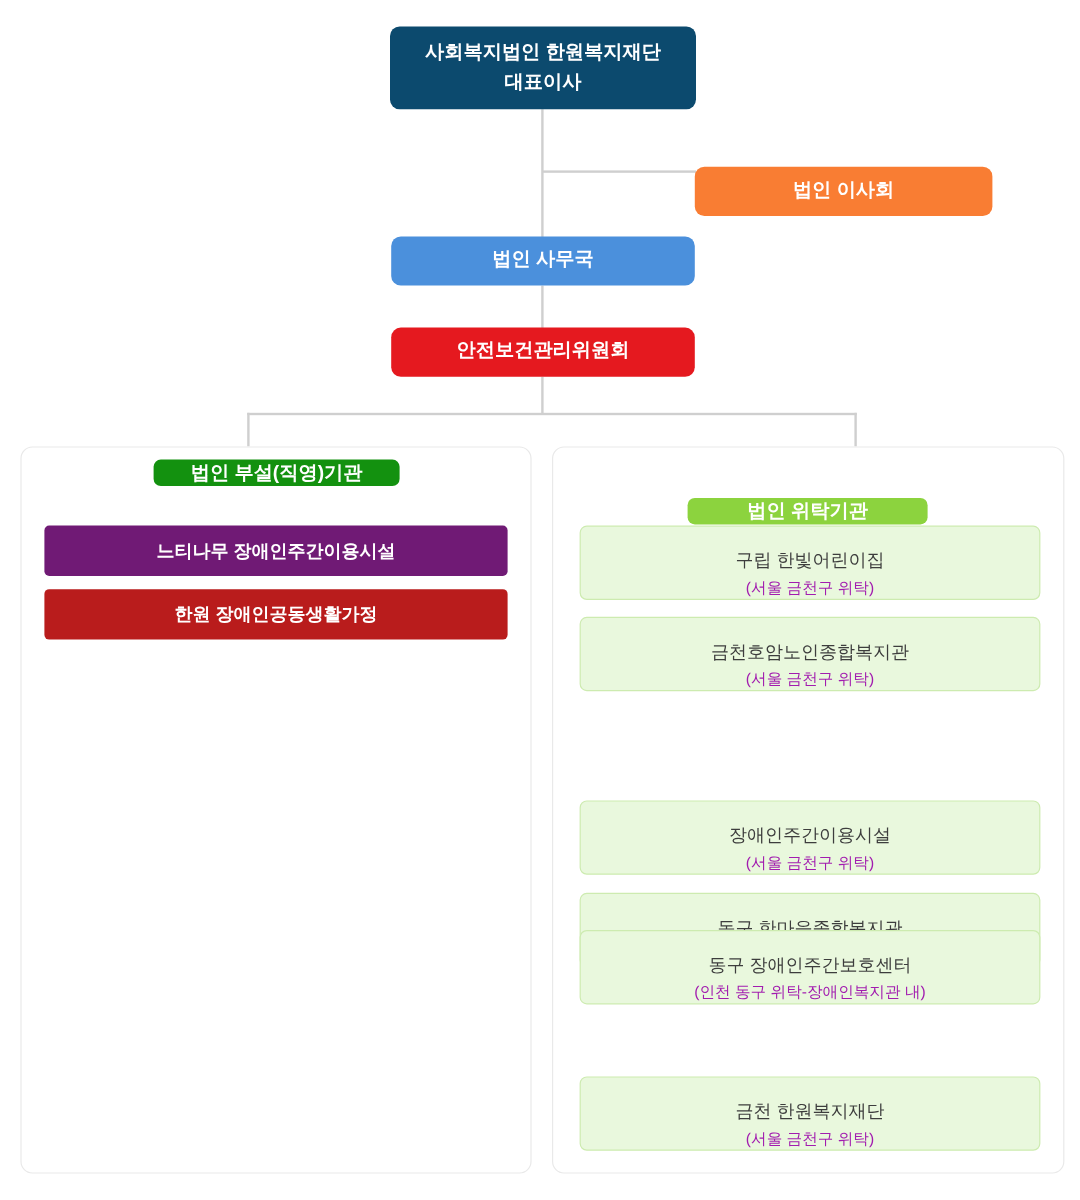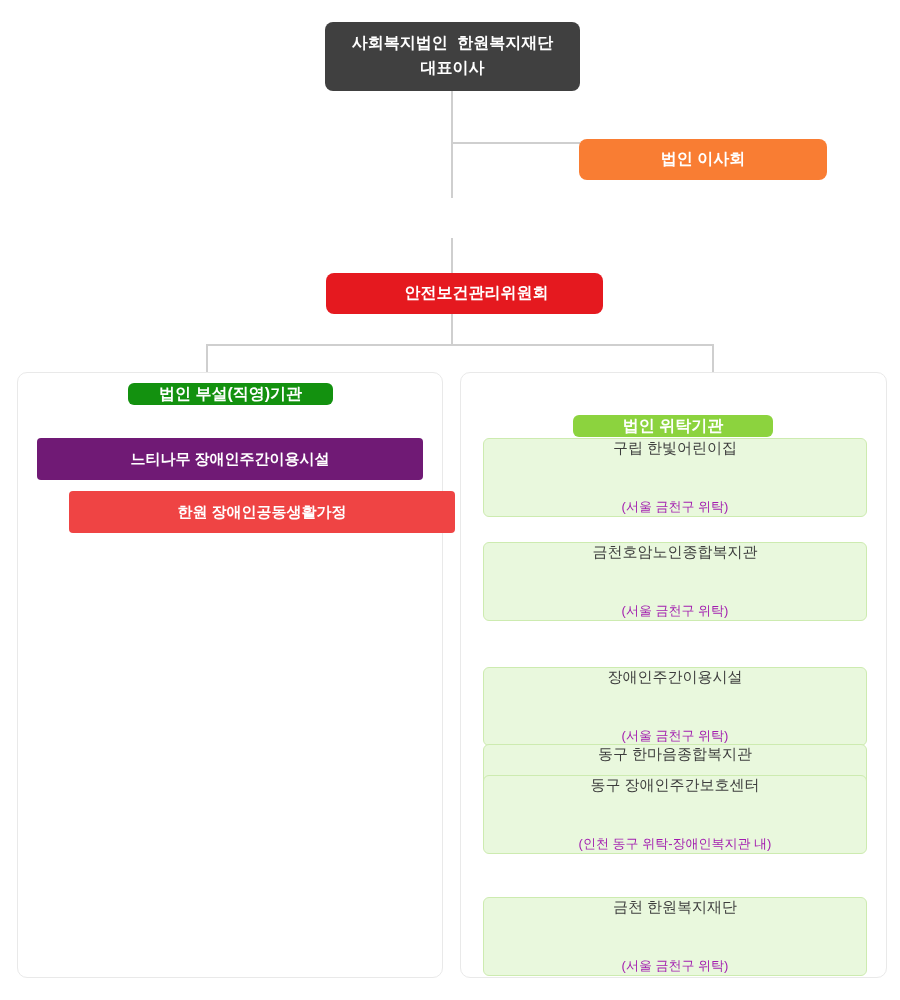--- a/index.html
+++ b/index.html
@@ -52,77 +52,80 @@
 
   
   .direct-item{
     position:absolute;left:37px;width:386px;height:42px;border-radius:4px;
     color:#ffffff;font-weight:bold;font-size:15px;display:flex;
     align-items:center;justify-content:center;text-align:center;
   }
 
   
   .trust-item{
-    position:absolute;left:483px;width:384px;height:79px;border-radius:6px;
+    position:absolute;left:483px;width:384px;height:62px;border-radius:6px;
     background:#e9f8dd;border:1px solid #cdebb0;box-sizing:border-box;
-    display:flex;flex-direction:column;align-items:center;justify-content:space-between;
+    display:flex;flex-direction:column;align-items:center;justify-content:flex-end;
     text-align:center;gap:4px;
   }
   .trust-title{font-size:15px;color:#3d3d3d;font-weight:500;}
   .trust-sub{font-size:13px;color:#a21caf;}
 </style>
 </head>
 <body>
 
 <div class="stage">
 
   <div class="line v l-root-office"></div>
   <div class="line h l-board-h"></div>
   <div class="line v l-office-safety"></div>
   <div class="line v l-safety-split"></div>
   <div class="line h l-split-h"></div>
   <div class="line v l-drop-left"></div>
   <div class="line v l-drop-right"></div>
 
-  <div class="box box-root" style="background-color: #404040; font-family: Liberation Mono, monospace;">
+  <div class="box box-root" style="background-color: #0c4a6e;">
     <div>사회복지법인 한원복지재단</div>
     <div>대표이사</div>
   </div>
 
   <div class="box box-board" style="background-color: rgb(249, 125, 51);">
     <div>법인 이사회</div>
   </div>
 
+  <div class="box box-office" style="background-color: rgb(75, 144, 220);">
+    <div>법인 사무국</div>
+  </div>
 
-  <div class="box box-safety" style="background-color: rgb(229, 25, 31); padding-left: 24px;">
+  <div class="box box-safety" style="background-color: rgb(229, 25, 31);">
     <div>안전보건관리위원회</div>
   </div>
 
   <div class="panel panel-left"></div>
   <div class="panel panel-right"></div>
 
   <div class="panel-header header-left" style="background-color: rgb(19, 145, 15);">
     <span>법인 부설(직영)기관</span>
   </div>
   <div class="panel-header header-right" style="background-color: rgb(140, 211, 62); margin-top: 32px;">
     <span>법인 위탁기관</span>
   </div>
 
   <div class="direct-item" style="top: 438px; background-color: #701a75;">
     <span>느티나무 장애인주간이용시설</span>
   </div>
-  <div class="direct-item" style="top: 491px; background-color: #ef4444; margin-left: 32px;">
+  <div class="direct-item" style="top: 491px; background-color: #b91c1c;">
     <span>한원 장애인공동생활가정</span>
   </div>
 
   <div class="trust-item" style="top:438px">
     <div class="trust-title">구립 한빛어린이집</div>
     <div class="trust-sub">(서울 금천구 위탁)</div>
   </div>
-  <div class="trust-item" style="top:542px">
+  <div class="trust-item" style="top:514px">
     <div class="trust-title">금천호암노인종합복지관</div>
     <div class="trust-sub">(서울 금천구 위탁)</div>
   </div>
   <div class="trust-item" style="top:667px">
     <div class="trust-title">장애인주간이용시설</div>
     <div class="trust-sub">(서울 금천구 위탁)</div>
   </div>
   <div class="trust-item" style="top:744px">
     <div class="trust-title">동구 한마음종합복지관</div>
     <div class="trust-sub">(인천 동구 위탁)</div>

